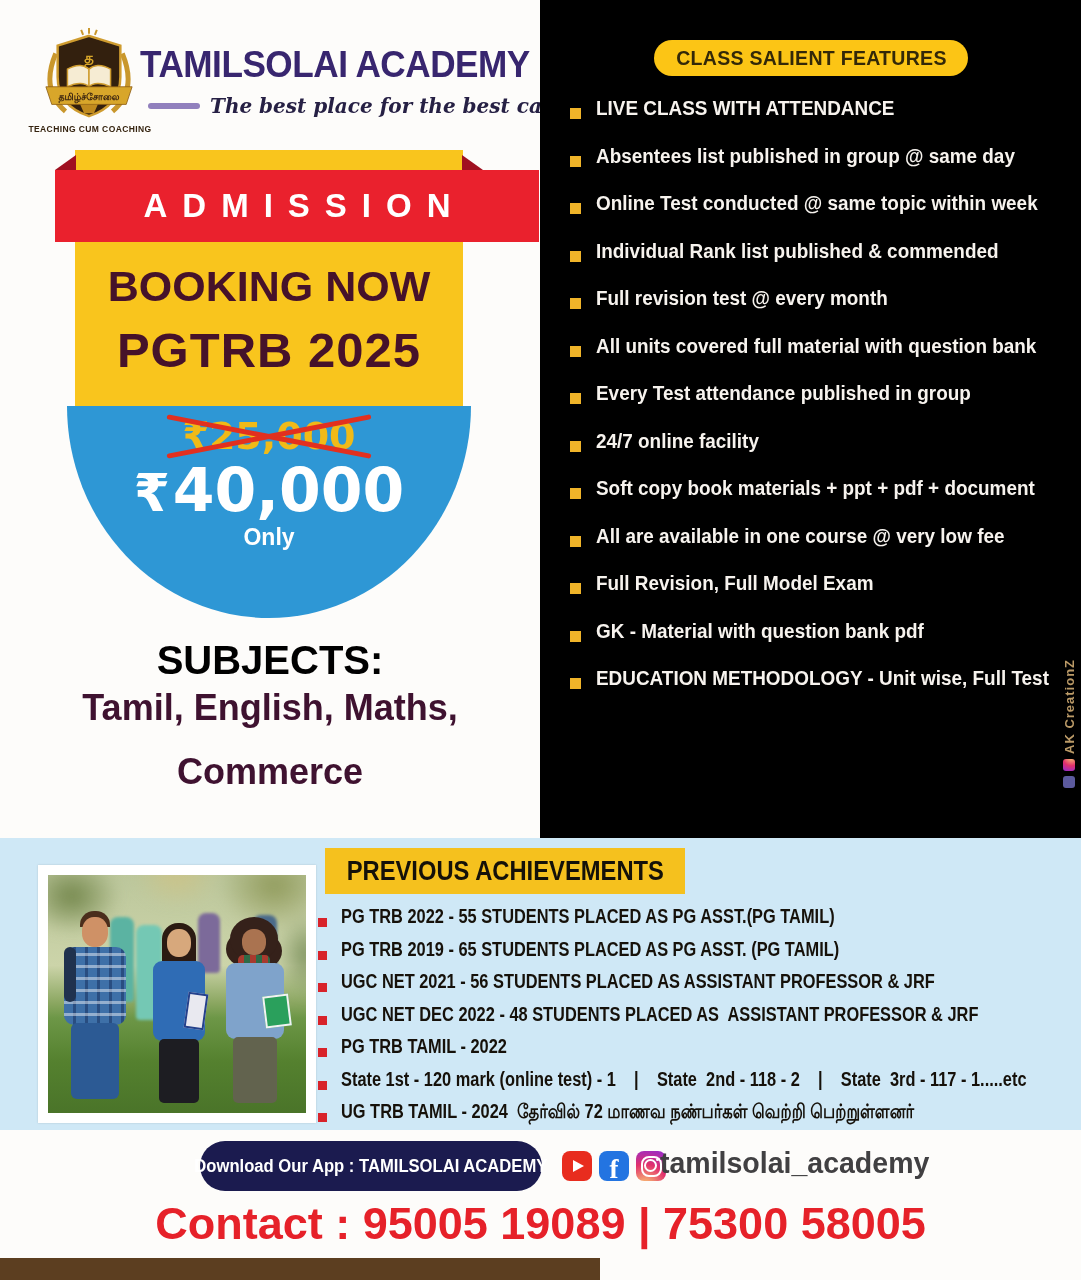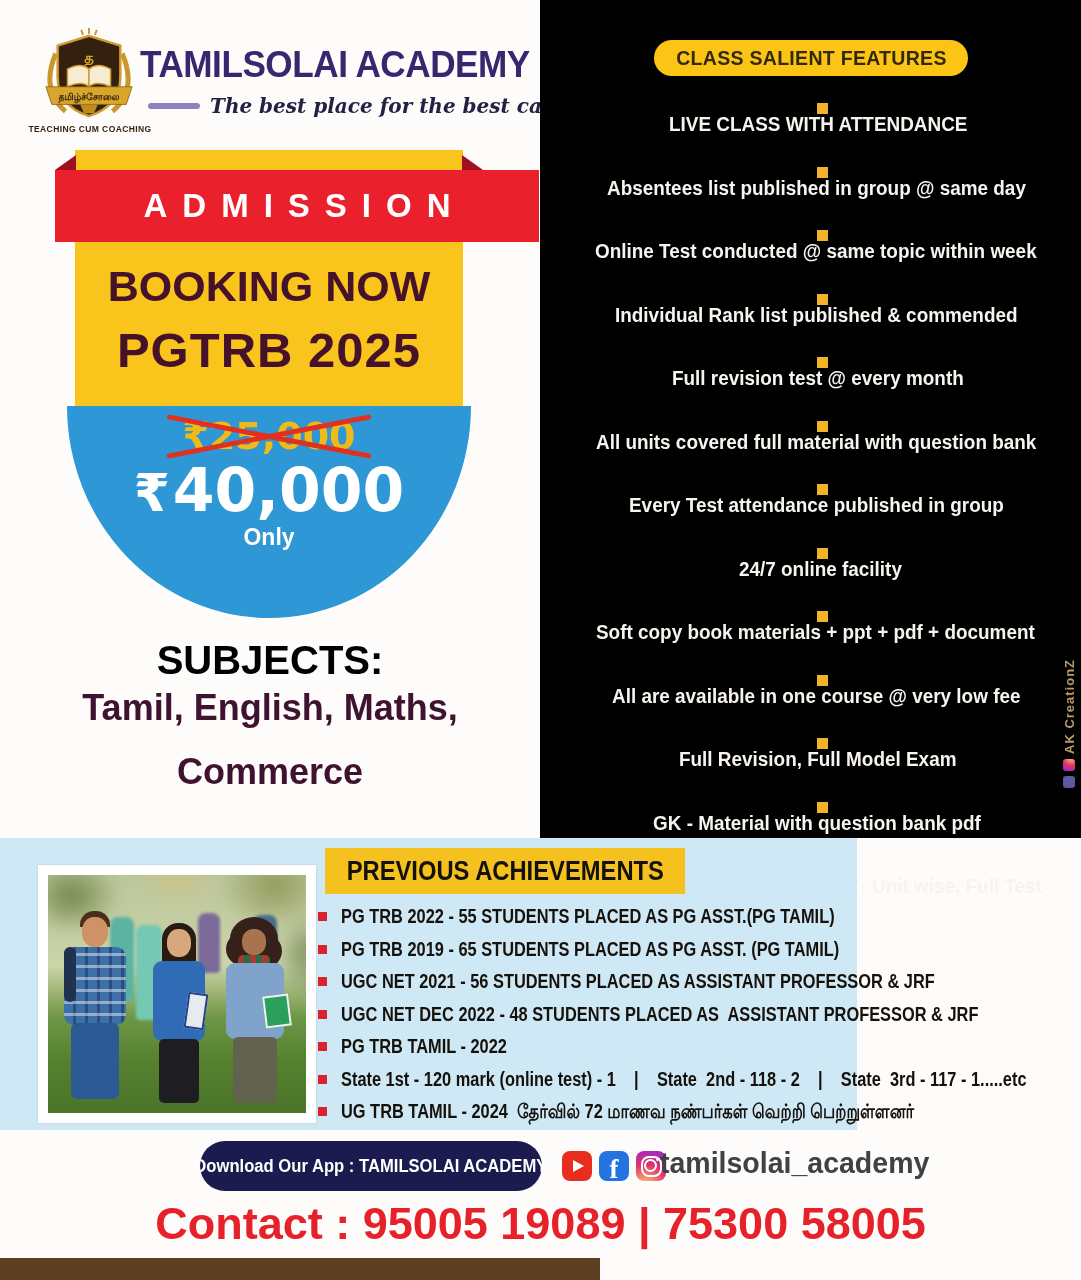--- a/index.html
+++ b/index.html
@@ -54,54 +54,54 @@
   .subjects-heading { font-size:40px; font-weight:800; color:#000000; margin-bottom:4px; }
   .subjects-line { font-size:36px; font-weight:800; color:#3f1230; margin-bottom:22px; }
 
   
   .features-panel { position:absolute; left:540px; top:0; width:541px; height:838px; background:#000000; }
   .features-pill { position:absolute; left:114px; top:40px; width:314px; height:36px;
     background:#fcc515; border-radius:18px; display:flex; align-items:center; justify-content:center; }
   .features-pill span { font-size:21px; font-weight:800; color:#332808; letter-spacing:.3px;
     transform:scaleX(.93); white-space:nowrap; }
   .features-list { position:absolute; left:30px; top:98px; width:505px; margin:0; padding:0; list-style:none; }
-  .features-list li { display:flex; align-items:center; margin-bottom:26.5px;flex-direction:column; }
+  .features-list li { display:flex; align-items:flex-end; gap:15px; margin-bottom:26.5px; }
   .sq-bullet { flex:0 0 11px; width:11px; height:11px; background:#f0b429; margin-top:5px; }
   .features-list li span.ftxt { font-size:19.5px; font-weight:bold; color:#f7f3ee; line-height:21px;
     display:inline-block; transform:scaleX(.97); transform-origin:left; white-space:nowrap; }
   .watermark { position:absolute; right:2px; top:598px; height:190px; width:20px;
     writing-mode:vertical-rl; transform:rotate(180deg);
     display:flex; align-items:center; gap:5px; }
   .watermark .wm-text { color:#bb9a67; font-size:13px; font-weight:bold; letter-spacing:1px; }
   .wm-icon { width:12px; height:12px; border-radius:3px; display:inline-block; }
   .wm-fb { background:#5c5a9e; }
   .wm-ig { background:radial-gradient(circle at 30% 120%, #fdd673, #e1306c 55%, #a02cc0 90%); }
 
   
-  .ach-band { position:absolute; left:0; top:838px; width:857px; height:292px; background:#cfe8f6; }
+  .ach-band { position:absolute; left:0; top:838px; width:1081px; height:292px; background:#cfe8f6; }
   .photo-frame { position:absolute; left:38px; top:27px; width:278px; height:258px; background:#fff;
     box-shadow:0 0 2px rgba(0,0,0,.15); }
   .photo { position:absolute; inset:10px; overflow:hidden;
     background:linear-gradient(#bcc79c, #ccd4a9 38%, #8aa660 54%, #6d9747 60%, #55812f 78%, #4a7429 100%); }
   .photo::before { content:""; position:absolute; inset:-10px; filter:blur(7px);
     background:
       radial-gradient(70px 55px at 12% 12%, rgba(110,130,70,.95), transparent 70%),
       radial-gradient(80px 65px at 85% 8%, rgba(140,150,85,.9), transparent 70%),
       radial-gradient(60px 45px at 50% 4%, rgba(205,195,135,.9), transparent 70%),
       radial-gradient(50px 60px at 98% 35%, rgba(100,125,70,.8), transparent 70%); }
   .bg-fig { position:absolute; border-radius:8px 8px 4px 4px; filter:blur(1.5px); }
   .person { position:absolute; }
   .p-hair, .p-head, .p-torso, .p-legs, .p-item { position:absolute; }
 
   
   .ach-heading { position:absolute; left:325px; top:10px; width:360px; height:46px; background:#f5c11e;
     display:flex; align-items:center; justify-content:center; }
   .ach-heading span { font-size:27px; font-weight:800; color:#141109; transform:scaleX(.88); white-space:nowrap; }
   .ach-list { position:absolute; left:318px; top:68px; width:760px; margin:0; padding:0; list-style:none; }
-  .ach-list li { display:flex; align-items:flex-start; gap:14px; margin-bottom:11.5px; }
+  .ach-list li { display:flex; align-items:flex-end; gap:14px; margin-bottom:11.5px; }
   .red-bullet { flex:0 0 9px; width:9px; height:9px; background:#d8232a; margin-top:6px; }
   .ach-list li span.atxt { font-size:19.5px; font-weight:bold; color:#16110a; line-height:21px;
     display:inline-block; transform:scaleX(.84); transform-origin:left; white-space:pre; }
 
   
   .app-pill { position:absolute; left:200px; top:1141px; width:342px; height:50px;
     background:#1b1b4f; border-radius:26px; display:flex; align-items:center; justify-content:center; }
   .app-pill span { color:#fff; font-size:17.5px; font-weight:bold; transform:scaleX(.95); white-space:nowrap; }
   .social-row { position:absolute; left:562px; top:1151px; display:flex; gap:7px; }
   .soc { width:30px; height:30px; border-radius:8px; position:relative; }

